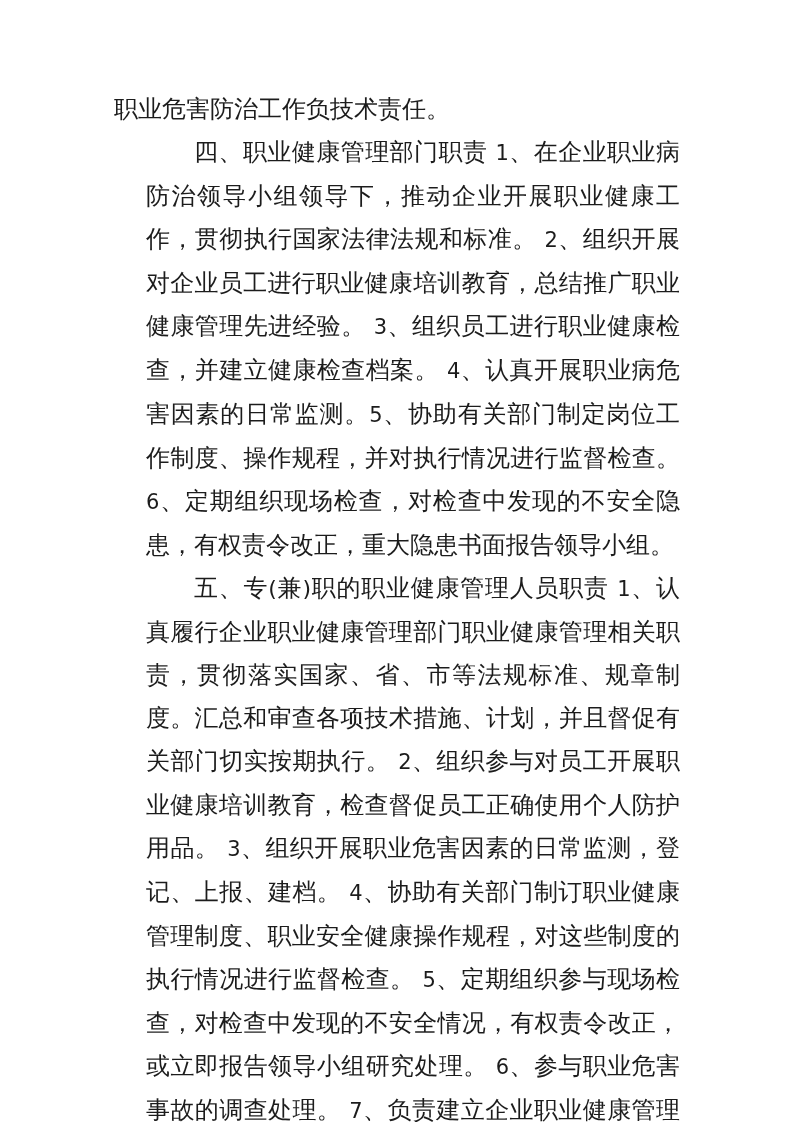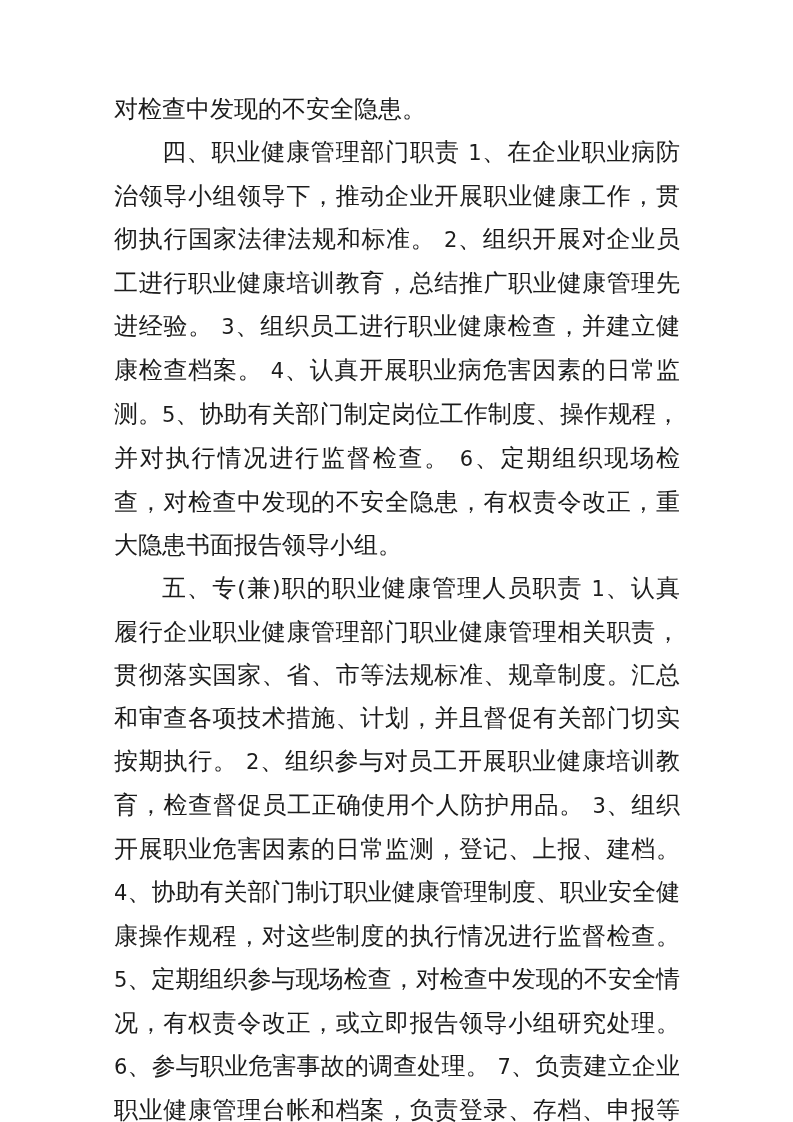--- a/index.html
+++ b/index.html
@@ -34,20 +34,21 @@
     text-align: justify;
     text-justify: inter-character;
     text-align-last: left;
     letter-spacing: 0;
     word-break: break-all;
     -webkit-font-smoothing: antialiased;
   }
 
   .para + .para {
     margin-top: 0;
+    margin-left: 32px;
   }
 
   .para.indent {
     text-indent: 48px;
   }
 
   
   .num {
     font-family: "DejaVu Sans", "Liberation Sans", sans-serif;
     font-size: 21px;
@@ -58,20 +59,20 @@
     font-family: "DejaVu Sans", "Liberation Sans", sans-serif;
     font-size: 22px;
   }
 </style>
 </head>
 <body>
 
 <div class="page" style="width: 793px; height: 1122px; background: rgb(255, 255, 255);">
   <div class="doc-body">
 
-    <p class="para" style="color: rgb(28, 28, 28);">对检查中发现的不安全隐患。</p>
+    <p class="para" style="color: rgb(28, 28, 28);">职业危害防治工作负技术责任。</p>
 
     <p class="para indent" style="color: rgb(28, 28, 28);">四、职业健康管理部门职责 <span class="num">1</span>、在企业职业病防治领导小组领导下，推动企业开展职业健康工作，贯彻执行国家法律法规和标准。 <span class="num">2</span>、组织开展对企业员工进行职业健康培训教育，总结推广职业健康管理先进经验。 <span class="num">3</span>、组织员工进行职业健康检查，并建立健康检查档案。 <span class="num">4</span>、认真开展职业病危害因素的日常监测。<span class="num">5</span>、协助有关部门制定岗位工作制度、操作规程，并对执行情况进行监督检查。 <span class="num">6</span>、定期组织现场检查，对检查中发现的不安全隐患，有权责令改正，重大隐患书面报告领导小组。</p>
 
     <p class="para indent" style="color: rgb(28, 28, 28);">五、专<span class="paren">(</span>兼<span class="paren">)</span>职的职业健康管理人员职责 <span class="num">1</span>、认真履行企业职业健康管理部门职业健康管理相关职责，贯彻落实国家、省、市等法规标准、规章制度。汇总和审查各项技术措施、计划，并且督促有关部门切实按期执行。 <span class="num">2</span>、组织参与对员工开展职业健康培训教育，检查督促员工正确使用个人防护用品。 <span class="num">3</span>、组织开展职业危害因素的日常监测，登记、上报、建档。 <span class="num">4</span>、协助有关部门制订职业健康管理制度、职业安全健康操作规程，对这些制度的执行情况进行监督检查。 <span class="num">5</span>、定期组织参与现场检查，对检查中发现的不安全情况，有权责令改正，或立即报告领导小组研究处理。 <span class="num">6</span>、参与职业危害事故的调查处理。 <span class="num">7</span>、负责建立企业职业健康管理台帐和档案，负责登录、存档、申报等工作。</p>
 
   </div>
 </div>
 
 </body></html>

